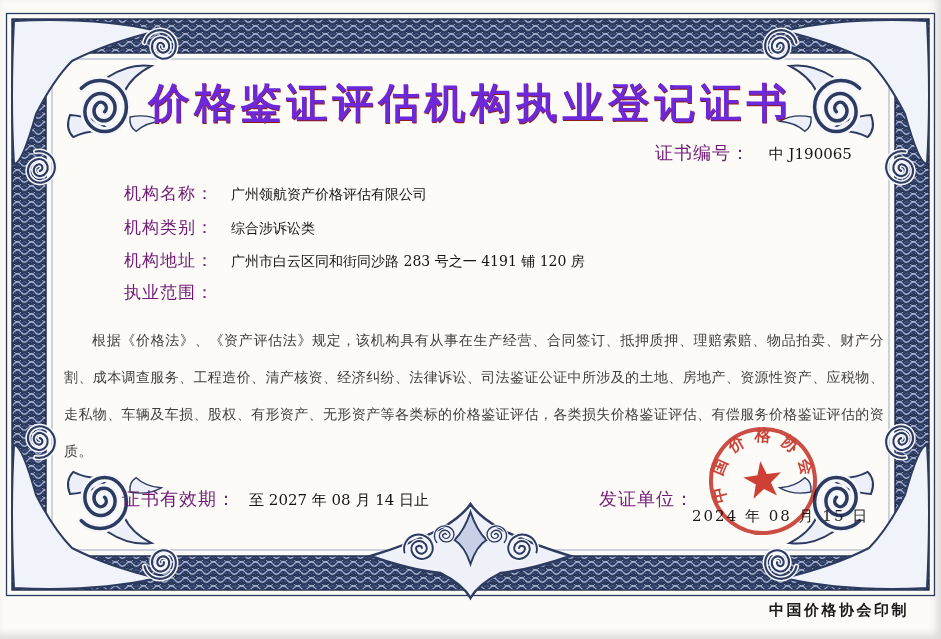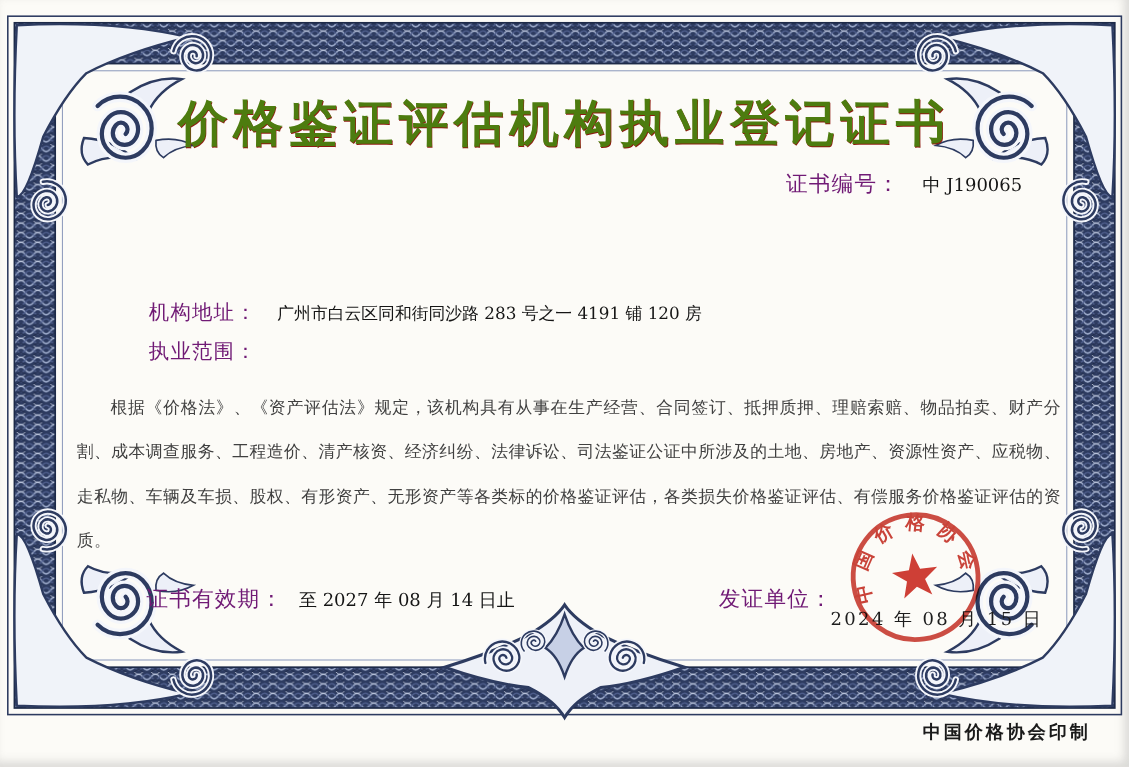--- a/index.html
+++ b/index.html
@@ -7,21 +7,21 @@
     position:relative; width:941px; height:639px;
     background:#fcfbf7; overflow:hidden;
     font-family:"DejaVu Serif","Liberation Serif",serif;
     color:#151515;
     box-shadow: inset -4px -4px 8px rgba(120,120,120,.25);
   }
   .frame { position:absolute; left:0; top:0; }
   .title {
     position:absolute; left:60px; right:60px; top:76px;
     text-align:center; font-weight:900; font-size:41px; letter-spacing:5px;
-    color:#4d7c0f; text-shadow:0.5px 0.5px 0 #8e1b10;
+    color:#6d28d9; text-shadow:0.5px 0.5px 0 #8e1b10;
     font-family:"DejaVu Serif","Liberation Serif",serif;
   }
   .lbl {
     font-family:"DejaVu Sans","Liberation Sans",sans-serif;
     font-weight:400; color:#701a75; letter-spacing:1px;
   }
   .certno { position:absolute; left:655px; top:141px; font-size:15px; }
   .certno .lbl { font-size:18px; }
   .certno .val { margin-left:14px; font-size:15px;margin-top:16px; }
   .field-row { position:absolute; left:124px; width:700px; }
@@ -103,20 +103,28 @@
     </g>
   </svg>
 
   <div class="title">价格鉴证评估机构执业登记证书</div>
 
   <div class="certno">
     <span class="lbl">证书编号：</span>
     <span class="val">中 J190065</span>
   </div>
 
+  <div class="field-row row-0">
+    <span class="lbl">机构名称：</span>
+    <span class="val">广州领航资产价格评估有限公司</span>
+  </div>
+  <div class="field-row row-1">
+    <span class="lbl">机构类别：</span>
+    <span class="val">综合涉诉讼类</span>
+  </div>
   <div class="field-row row-2">
     <span class="lbl">机构地址：</span>
     <span class="val">广州市白云区同和街同沙路 283 号之一 4191 铺 120 房</span>
   </div>
   <div class="field-row row-3">
     <span class="lbl">执业范围：</span>
     <span class="val"></span>
   </div>
 
   <p class="scope">根据《价格法》、《资产评估法》规定，该机构具有从事在生产经营、合同签订、抵押质押、理赔索赔、物品拍卖、财产分割、成本调查服务、工程造价、清产核资、经济纠纷、法律诉讼、司法鉴证公证中所涉及的土地、房地产、资源性资产、应税物、走私物、车辆及车损、股权、有形资产、无形资产等各类标的价格鉴证评估，各类损失价格鉴证评估、有偿服务价格鉴证评估的资质。</p>

